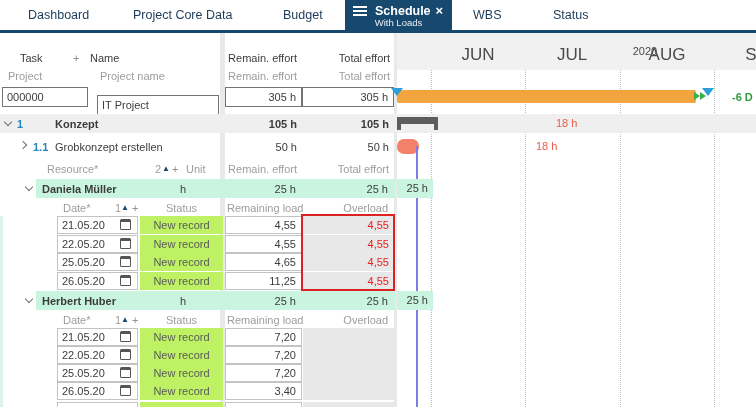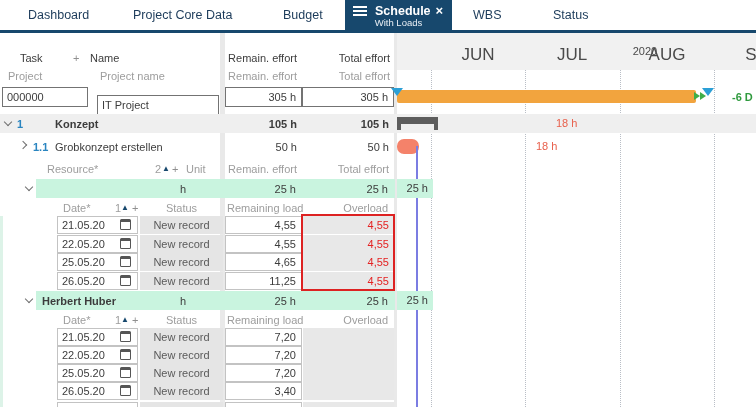--- a/index.html
+++ b/index.html
@@ -41,21 +41,21 @@
   
   .rowbg { position:absolute; left:0; width:756px; }
   .cell { position:absolute; overflow:hidden; white-space:nowrap; }
   .rt { text-align:right; }
   .ct { text-align:center; }
   .gray-txt { color:#9d9d9d; }
   .bold { font-weight:bold; }
   .blue-num { color:#2a85c0; font-weight:bold; }
   .boxed { border:1px solid #737373; background:#fff; }
   .boxed-lt { border:1px solid #c3c3c3; background:#fff; }
-  .status-cell { background:#e5e5e5; color:#5a5a5a;text-align:center; }
+  .status-cell { background:#bef264; color:#5a5a5a;text-align:center; }
   .overload-cell { background:#e8e8e8; color:#e42222; }
   .mint { background:#c9f4df; }
 
   
   .chev { position:absolute; width:6px; height:6px; border-right:1.6px solid #6f6f6f;
           border-bottom:1.6px solid #6f6f6f; }
   .chev.down { transform:rotate(45deg); }
   .chev.right { transform:rotate(-45deg); }
 
   .sort-tri { color:#17486d; font-size:8px; }
@@ -174,20 +174,21 @@
   <div class="cell gray-txt" style="left:47px;top:163px;width:70px">Resource*</div>
   <div class="cell gray-txt" style="left:155px;top:163px;width:10px">2</div>
   <div class="cell sort-tri" style="left:162px;top:164px">▲</div>
   <div class="cell plus" style="left:172px;top:163px">+</div>
   <div class="cell" style="left:186px;top:163px;width:30px;color:#9d9d9d">Unit</div>
   <div class="cell gray-txt rt" style="left:225px;top:163px;width:72px">Remain. effort</div>
   <div class="cell gray-txt rt" style="left:302px;top:163px;width:87px">Total effort</div>
 
   <div class="mint abs" style="left:36px;top:179px;width:359px;height:19px"></div>
   <div class="chev down" style="left:26px;top:184px"></div>
+  <div class="cell bold" style="left:42px;top:183px;width:110px">Daniela Müller</div>
   <div class="cell" style="left:180px;top:183px;width:14px">h</div>
   <div class="cell rt" style="left:225px;top:183px;width:71px">25 h</div>
   <div class="cell rt" style="left:302px;top:183px;width:86px">25 h</div>
   <div class="mint cell rt" style="left:397px;top:179px;width:36px;height:19px;line-height:19px;padding-right:5px">25 h</div>
 
   <div class="cell gray-txt" style="left:63px;top:202px;width:40px">Date*</div>
   <div class="cell gray-txt" style="left:115px;top:202px;width:8px">1</div>
   <div class="cell sort-tri" style="left:121px;top:203px">▲</div>
   <div class="cell plus" style="left:132px;top:202px">+</div>
   <div class="cell gray-txt ct" style="left:140px;top:202px;width:83px">Status</div>

